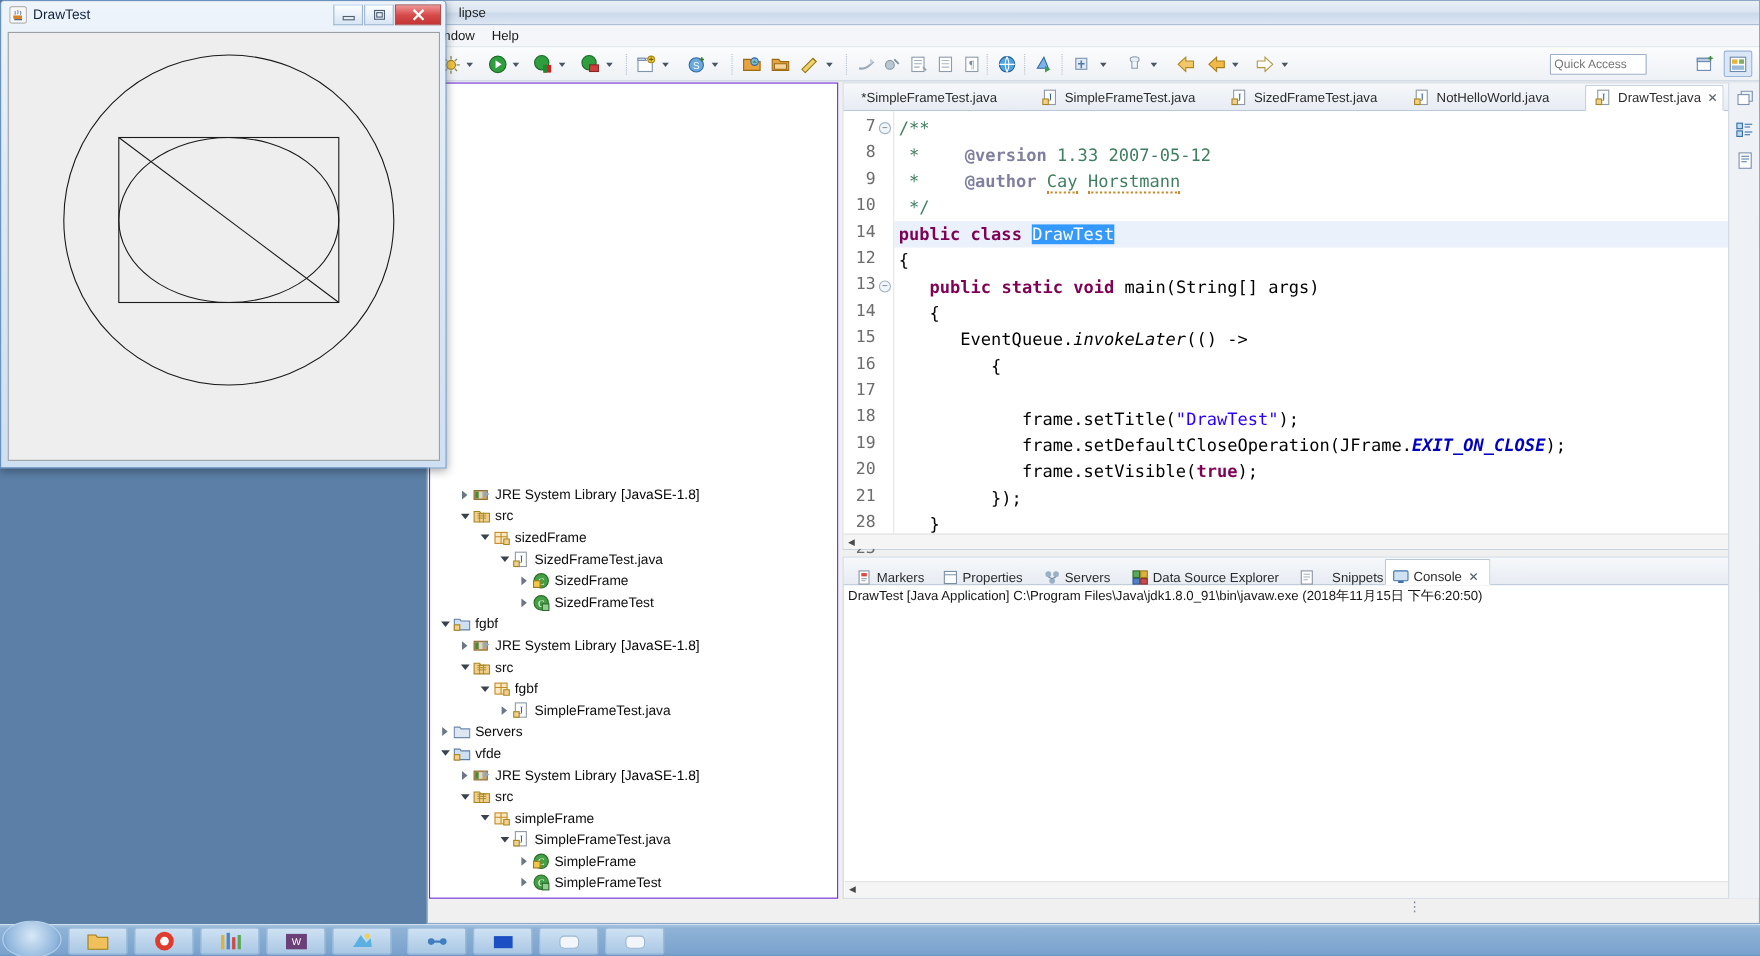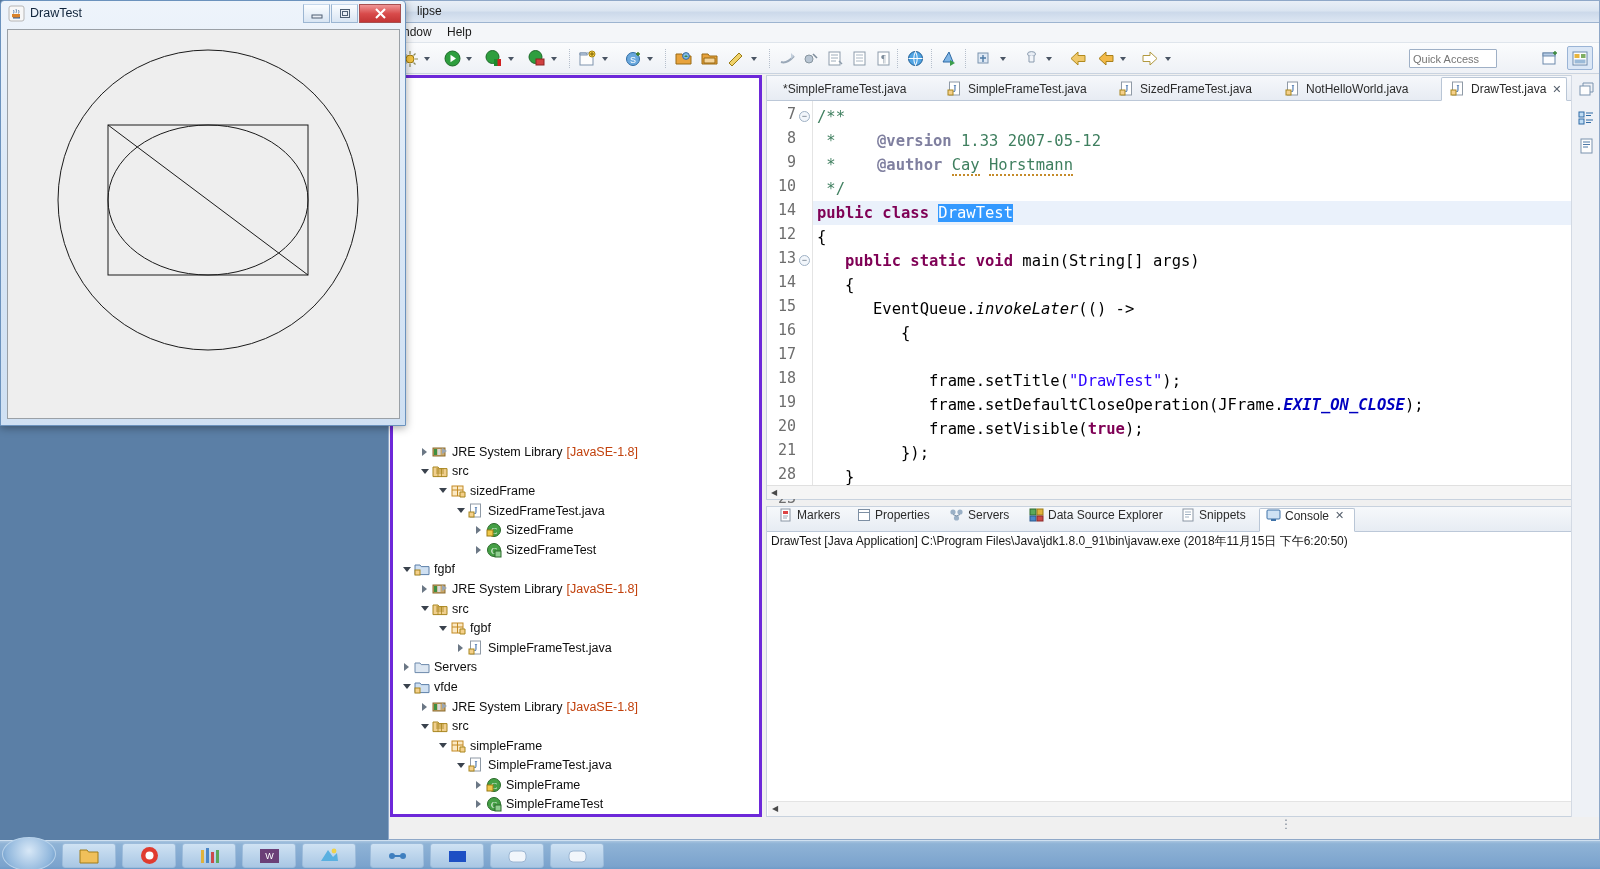--- a/index.html
+++ b/index.html
@@ -59,39 +59,39 @@
     border-radius: 1px;
   }
   .persp-btns { position: absolute; top: 45px; right: 6px; display:flex; gap:4px; align-items:center;}
   .persp-btn { width: 26px; height: 24px; display:flex; align-items:center; justify-content:center;}
   .persp-btn.sel { background:#dbe7f6; border:1px solid #9ab4d6; border-radius:2px;}
 
   
   #pkg-explorer {
     position: absolute; left: 1px; top: 74px; width: 372px; height: 742px;
     background: #ffffff;
-    border: 3px solid #6d28d9;
+    border: 1px solid #6d28d9;
     overflow: hidden;
     text-decoration: underline;
   }
   .tree { position: absolute; left: 0; top: 0; width: 100%; }
   .trow {
     position: relative; height: 19.6px; display: flex; align-items: center;
     font-size: 12.5px; color: #0d0d0d; white-space: nowrap;
   }
   .twist { width: 11px; height: 11px; margin-right: 2px; flex: 0 0 auto;
            display: flex; align-items: center; justify-content: center; }
   .twist .t-c { width: 0;height:0;border-top:4px solid transparent;
                 border-bottom:4px solid transparent;border-left:5px solid #6b7785; }
   .twist .t-o { width: 0;height:0;border-left:4px solid transparent;
                 border-right:4px solid transparent;border-top:5px solid #3a424d; }
   .ticon { width: 16px; height: 16px; margin-right: 4px; flex:0 0 auto;
            display:flex;align-items:center;justify-content:center;}
   .tlabel { }
-  .tdim { color: #c2410c; margin-left: 4px; }
+  .tdim { color: #000000; margin-left: 4px; }
 
   
   #editor-area {
     position: absolute; left: 377px; top: 74px; width: 1140px; height: 425px;
     background: #ffffff; border: 1px solid #c8d2de;
   }
   .ed-tabbar {
     position: absolute; left:0; top:0; width: 100%; height: 25px;
     background: linear-gradient(to bottom,#f6f8fb,#e7ecf3);
     border-bottom: 1px solid #bcc8d8;
@@ -147,21 +147,21 @@
   
   #console-area {
     position: absolute; left: 377px; top: 505px; width: 1140px; height: 311px;
     background: #ffffff; border: 1px solid #c8d2de;
   }
   .cs-tabbar {
     position: absolute; left: 0; top:0; width: 100%; height: 25px;
     background: linear-gradient(to bottom,#f6f8fb,#e7ecf3);
     border-bottom: 1px solid #bcc8d8;
   }
-  .cs-tab { position: absolute; top: 1px; height: 24px; display:flex; align-items:flex-start;
+  .cs-tab { position: absolute; top: 1px; height: 24px; display:flex; align-items:flex-end;
             padding: 0 6px; font-size: 12px; color:#2b2b2b; white-space: nowrap;}
   .cs-tab.active { background:#ffffff; border:1px solid #b9c6d6; border-bottom:1px solid #fff;
                    border-radius: 2px 2px 0 0;}
   .cs-toolbar { position:absolute; top:3px; right: 4px; display:flex; align-items:center; gap:3px;}
   .cs-tb { width: 18px; height:18px; display:flex;align-items:center;justify-content:center;}
   .cs-head {
     position:absolute; left:1px; top: 26px; right: 1px; height: 16px;
     font-size: 12px; color: #161616; padding-left: 3px; white-space: nowrap;
   }
   .cs-body { position:absolute; left:1px; top: 43px; right:16px; bottom: 16px; background:#fff;}
@@ -817,21 +817,21 @@
           <span style="margin-right: 4px; display: flex;">
             <svg width="15" height="14" viewBox="0 0 15 14">
               <rect x="1" y="1" width="6" height="6" fill="#5aa85a" stroke="#2e6b2e"></rect>
               <rect x="8" y="1" width="6" height="6" fill="#e0b23c" stroke="#9a7b15"></rect>
               <rect x="1" y="8" width="6" height="5" fill="#4a86c8" stroke="#2a5a8f"></rect>
               <rect x="8" y="8" width="6" height="5" fill="#cb4a4a" stroke="#8c2a2a"></rect>
             </svg>
           </span>
           <span>Data Source Explorer</span>
         </div>
-        <div class="cs-tab" style="left: 408px; width: 82px;">
+        <div class="cs-tab" style="left: 408px; width: 82px; gap: 12px;">
           <span style="margin-right: 4px; display: flex;">
             <svg width="14" height="14" viewBox="0 0 14 14">
               <rect x="2" y="1" width="10" height="12" fill="#fff" stroke="#8a96a4"></rect>
               <path d="M4 4h6M4 6.5h6M4 9h4" stroke="#a0b0c0"></path>
             </svg>
           </span>
           <span>Snippets</span>
         </div>
         <div class="cs-tab active" style="left: 492px; width: 96px;">
           <span style="margin-right: 4px; display: flex;">

